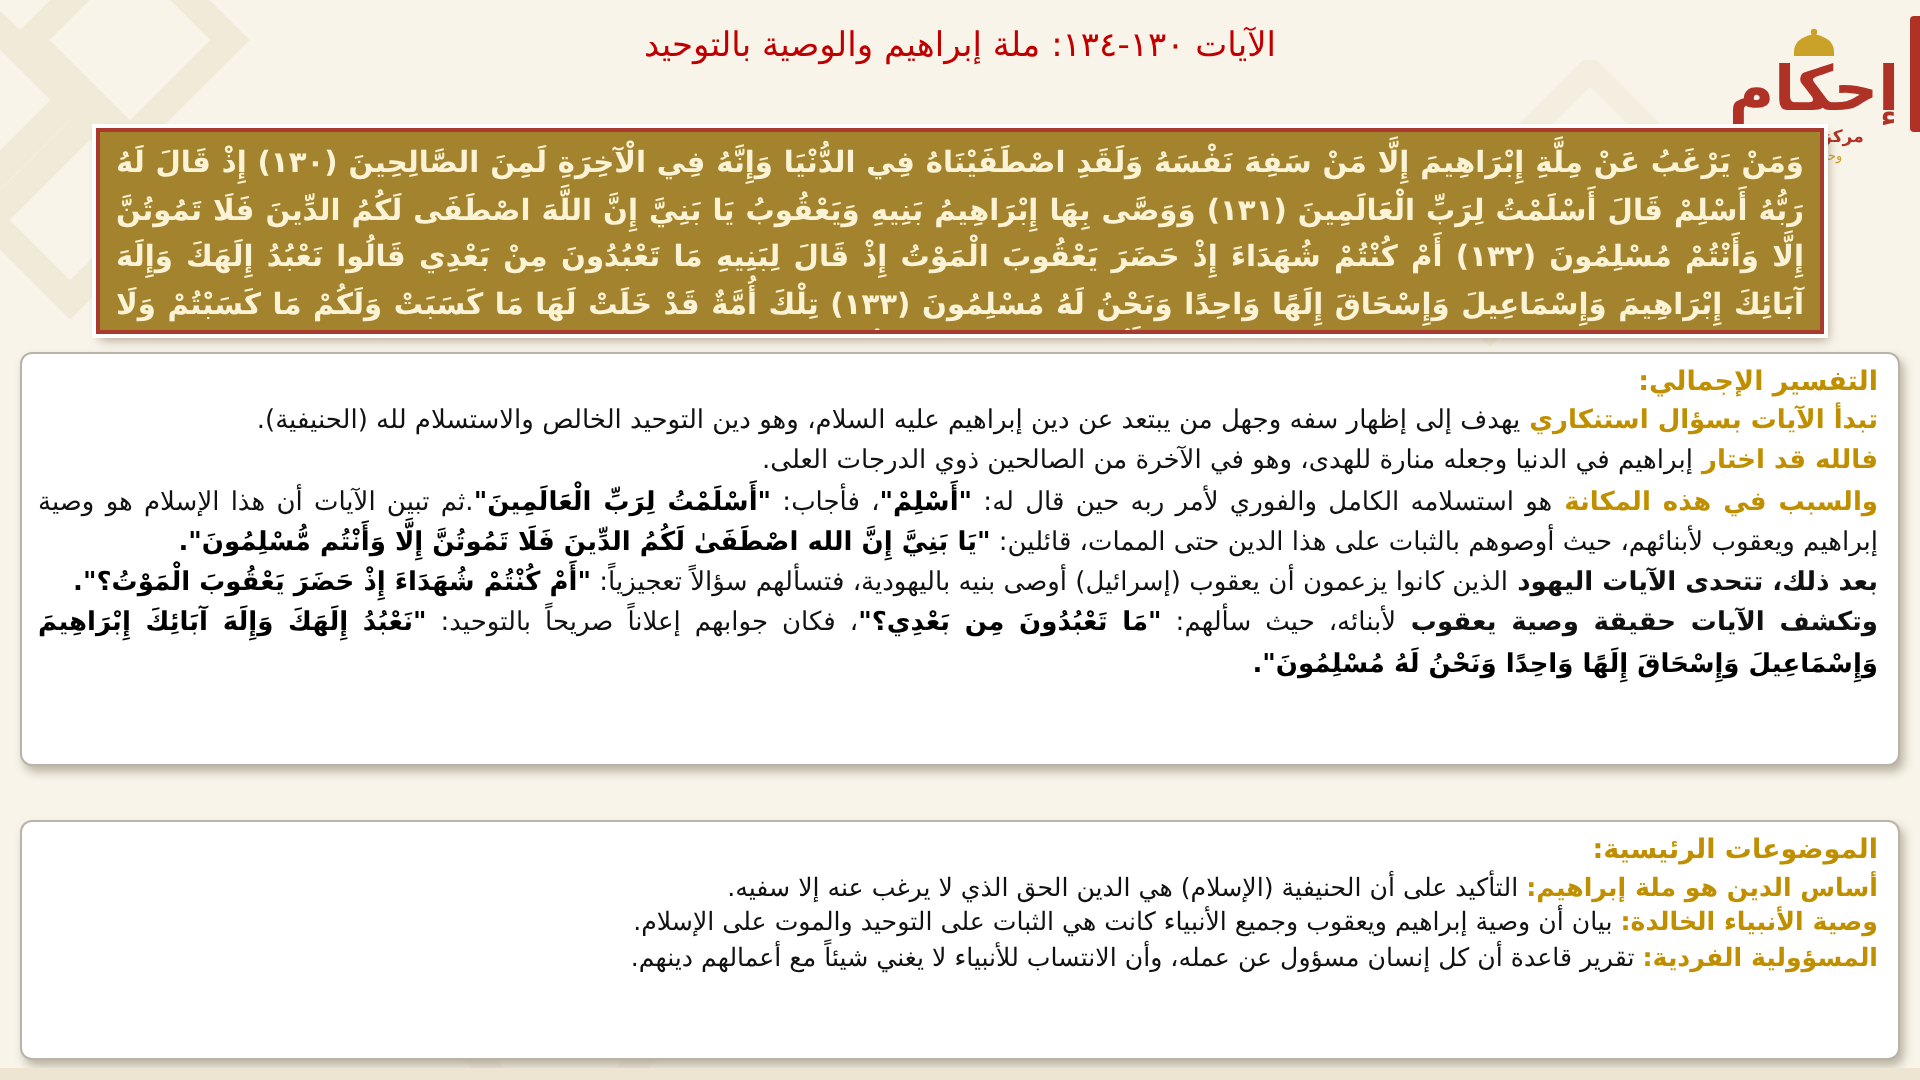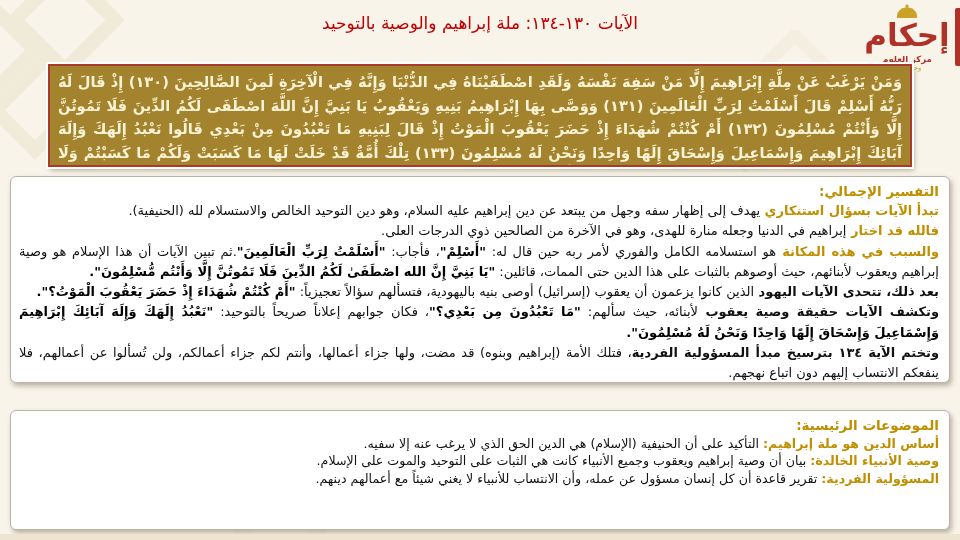--- a/index.html
+++ b/index.html
@@ -19,21 +19,21 @@
   .wm-tl{top:-20px;left:-25px;}
   .wm-r{top:30px;right:120px;opacity:.3;}
   .wm-b{bottom:-30px;left:220px;opacity:.25;}
 
   .page-title{
     position:absolute;top:13px;left:120px;right:120px;
     text-align:center;font-size:17px;font-weight:normal;color:var(--accent-red);
   }
 
   
-  .logo{position:absolute;top:4px;left:auto;right:auto;right:10px;width:86px;text-align:center;}
+  .logo{position:absolute;top:14px;left:auto;right:auto;right:10px;width:86px;text-align:center;}
   .logo .dome{height:15px;display:flex;justify-content:center;}
   .logo-name{font-size:31px;line-height:33px;font-weight:bold;color:var(--logo-red);}
   .logo-sub{font-size:8.5px;font-weight:bold;color:var(--logo-red);margin-top:2px;}
   .logo-tag{font-size:6.5px;color:#C9A227;}
   .logo-edge{position:absolute;top:8px;right:0;width:5px;height:58px;background:var(--logo-red);border-radius:2px 0 0 2px;}
 
   
   .verse-box{
     position:absolute;top:64px;right:48px;left:48px;height:103px;
     background:var(--verse-bg);
@@ -113,21 +113,20 @@
 </div>
 
 <section class="card card-tafsir">
   <h2>التفسير الإجمالي:</h2>
   <div>
       <div class="para"><span class="seg-lead">تبدأ الآيات بسؤال استنكاري </span><span class="seg-n">يهدف إلى إظهار سفه وجهل من يبتعد عن دين إبراهيم عليه السلام، وهو دين التوحيد الخالص والاستسلام لله (الحنيفية).</span></div>
       <div class="para"><span class="seg-lead">فالله قد اختار </span><span class="seg-n">إبراهيم في الدنيا وجعله منارة للهدى، وهو في الآخرة من الصالحين ذوي الدرجات العلى.</span></div>
       <div class="para"><span class="seg-lead">والسبب في هذه المكانة </span><span class="seg-n">هو استسلامه الكامل والفوري لأمر ربه حين قال له: </span><span class="seg-q">"أَسْلِمْ"</span><span class="seg-n">، فأجاب: </span><span class="seg-q">"أَسْلَمْتُ لِرَبِّ الْعَالَمِينَ"</span><span class="seg-n">.ثم تبين الآيات أن هذا الإسلام هو وصية إبراهيم ويعقوب لأبنائهم، حيث أوصوهم بالثبات على هذا الدين حتى الممات، قائلين: </span><span class="seg-q">"يَا بَنِيَّ إِنَّ الله اصْطَفَىٰ لَكُمُ الدِّينَ فَلَا تَمُوتُنَّ إِلَّا وَأَنْتُم مُّسْلِمُونَ".</span></div>
       <div class="para"><span class="seg-b">بعد ذلك، تتحدى الآيات اليهود </span><span class="seg-n">الذين كانوا يزعمون أن يعقوب (إسرائيل) أوصى بنيه باليهودية، فتسألهم سؤالاً تعجيزياً: </span><span class="seg-q">"أَمْ كُنْتُمْ شُهَدَاءَ إِذْ حَضَرَ يَعْقُوبَ الْمَوْتُ؟".</span></div>
       <div class="para"><span class="seg-b">وتكشف الآيات حقيقة وصية يعقوب </span><span class="seg-n">لأبنائه، حيث سألهم: </span><span class="seg-q">"مَا تَعْبُدُونَ مِن بَعْدِي؟"</span><span class="seg-n">، فكان جوابهم إعلاناً صريحاً بالتوحيد: </span><span class="seg-q">"نَعْبُدُ إِلَهَكَ وَإِلَهَ آبَائِكَ إِبْرَاهِيمَ وَإِسْمَاعِيلَ وَإِسْحَاقَ إِلَهًا وَاحِدًا وَنَحْنُ لَهُ مُسْلِمُونَ".</span></div>
-      <div class="para"><span class="seg-b">وتختم الآية ١٣٤ بترسيخ مبدأ المسؤولية الفردية</span><span class="seg-n">، فتلك الأمة (إبراهيم وبنوه) قد مضت، ولها جزاء أعمالها، وأنتم لكم جزاء أعمالكم، ولن تُسألوا عن أعمالهم، فلا ينفعكم الانتساب إليهم دون اتباع نهجهم.</span></div>
     </div>
 </section>
 
 <section class="card card-topics">
   <h2>الموضوعات الرئيسية:</h2>
   <div>
       <div class="topic-line"><span class="topic-lead">أساس الدين هو ملة إبراهيم:</span><span> التأكيد على أن الحنيفية (الإسلام) هي الدين الحق الذي لا يرغب عنه إلا سفيه.</span></div>
       <div class="topic-line"><span class="topic-lead">وصية الأنبياء الخالدة:</span><span> بيان أن وصية إبراهيم ويعقوب وجميع الأنبياء كانت هي الثبات على التوحيد والموت على الإسلام.</span></div>
       <div class="topic-line"><span class="topic-lead">المسؤولية الفردية:</span><span> تقرير قاعدة أن كل إنسان مسؤول عن عمله، وأن الانتساب للأنبياء لا يغني شيئاً مع أعمالهم دينهم.</span></div>
     </div>

